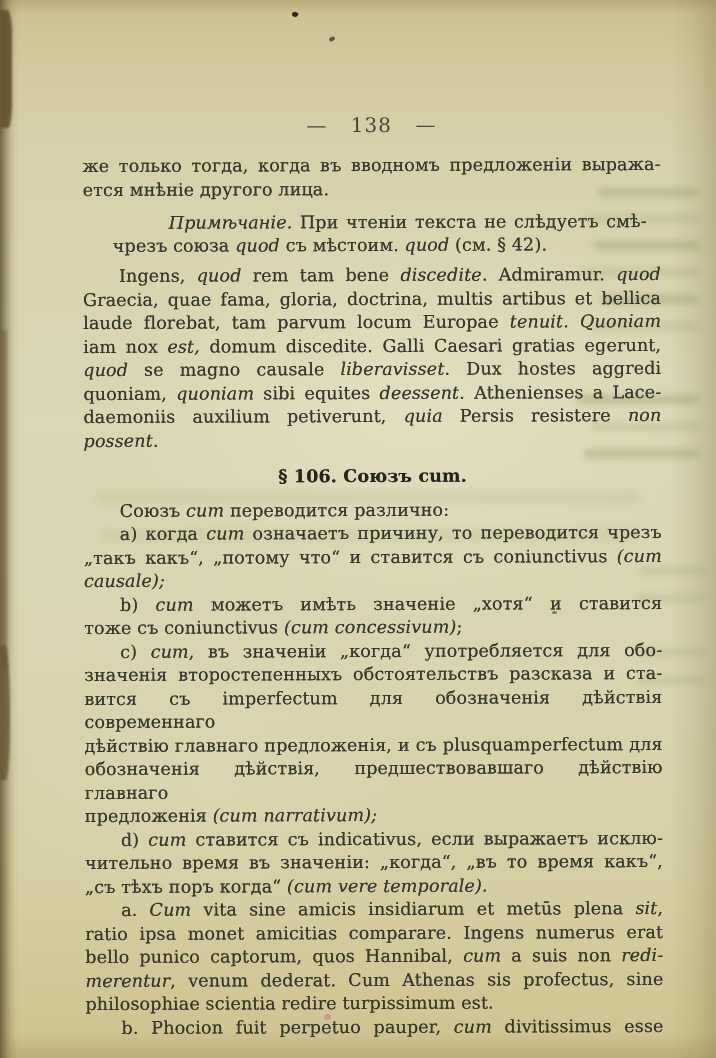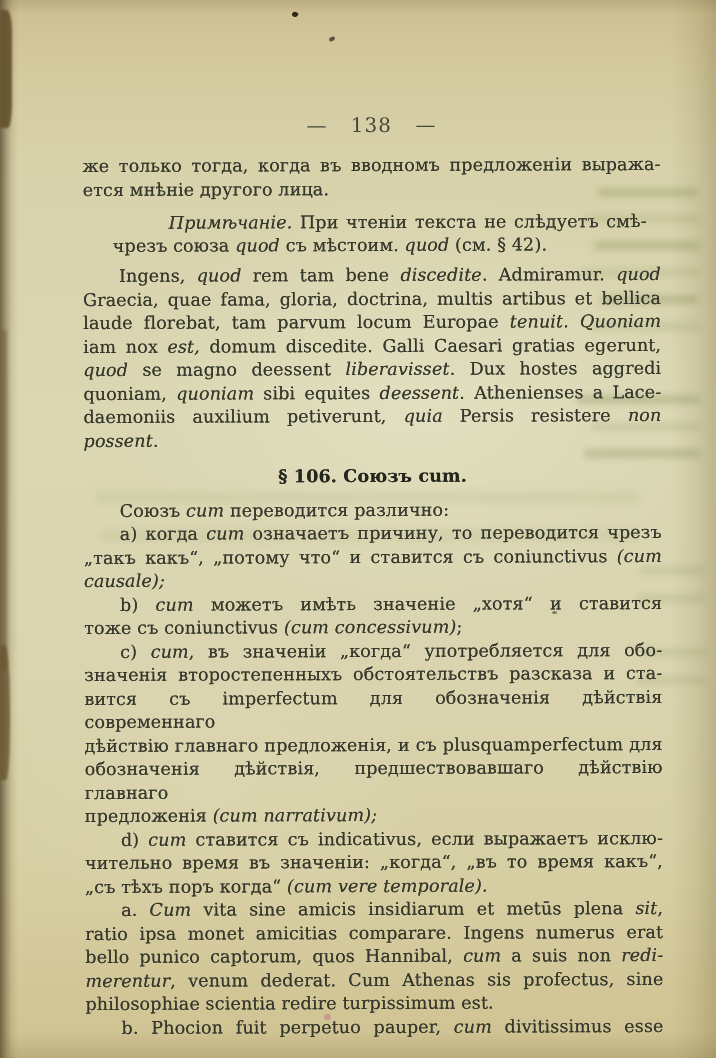--- a/index.html
+++ b/index.html
@@ -107,21 +107,21 @@
         </div>
         <div class="para note">
           <div class="line jl" style="text-indent: 56px;"><em>Примѣчаніе.</em><span> При чтеніи текста не слѣдуетъ смѣ-</span></div>
           <div class="line"><span>чрезъ союза </span><em>quod</em><span> съ мѣстоим. </span><em>quod</em><span> (см. § 42).</span></div>
         </div>
         <div class="para body">
           <div class="line jl" style="text-indent: 36px;"><span>Ingens, </span><em>quod</em><span> rem tam bene </span><em>discedite</em><span>. Admiramur. </span><em>quod</em></div>
           <div class="line jl"><span>Graecia, quae fama, gloria, doctrina, multis artibus et bellica</span></div>
           <div class="line jl"><span>laude florebat, tam parvum locum Europae </span><em>tenuit.</em><span> </span><em>Quoniam</em></div>
           <div class="line jl"><span>iam nox </span><em>est,</em><span> domum discedite. Galli Caesari gratias egerunt,</span></div>
-          <div class="line jl"><em>quod</em><span> se magno deessent </span><em>liberavisset</em><span>. Dux hostes aggredi</span></div>
+          <div class="line jl"><em>quod</em><span> se magno causale </span><em>liberavisset</em><span>. Dux hostes aggredi</span></div>
           <div class="line jl"><span>quoniam, </span><em>quoniam</em><span> sibi equites </span><em>deessent</em><span>. Athenienses a Lace-</span></div>
           <div class="line jl"><span>daemoniis auxilium petiverunt, </span><em>quia</em><span> Persis resistere </span><em>non</em></div>
           <div class="line"><em>possent.</em></div>
         </div>
         <div class="para heading">
           <div class="line"><span>§ 106. Союзъ cum.</span></div>
         </div>
         <div class="para body">
           <div class="line" style="text-indent: 36px;"><span>Союзъ </span><em>cum</em><span> переводится различно:</span></div>
         </div>

